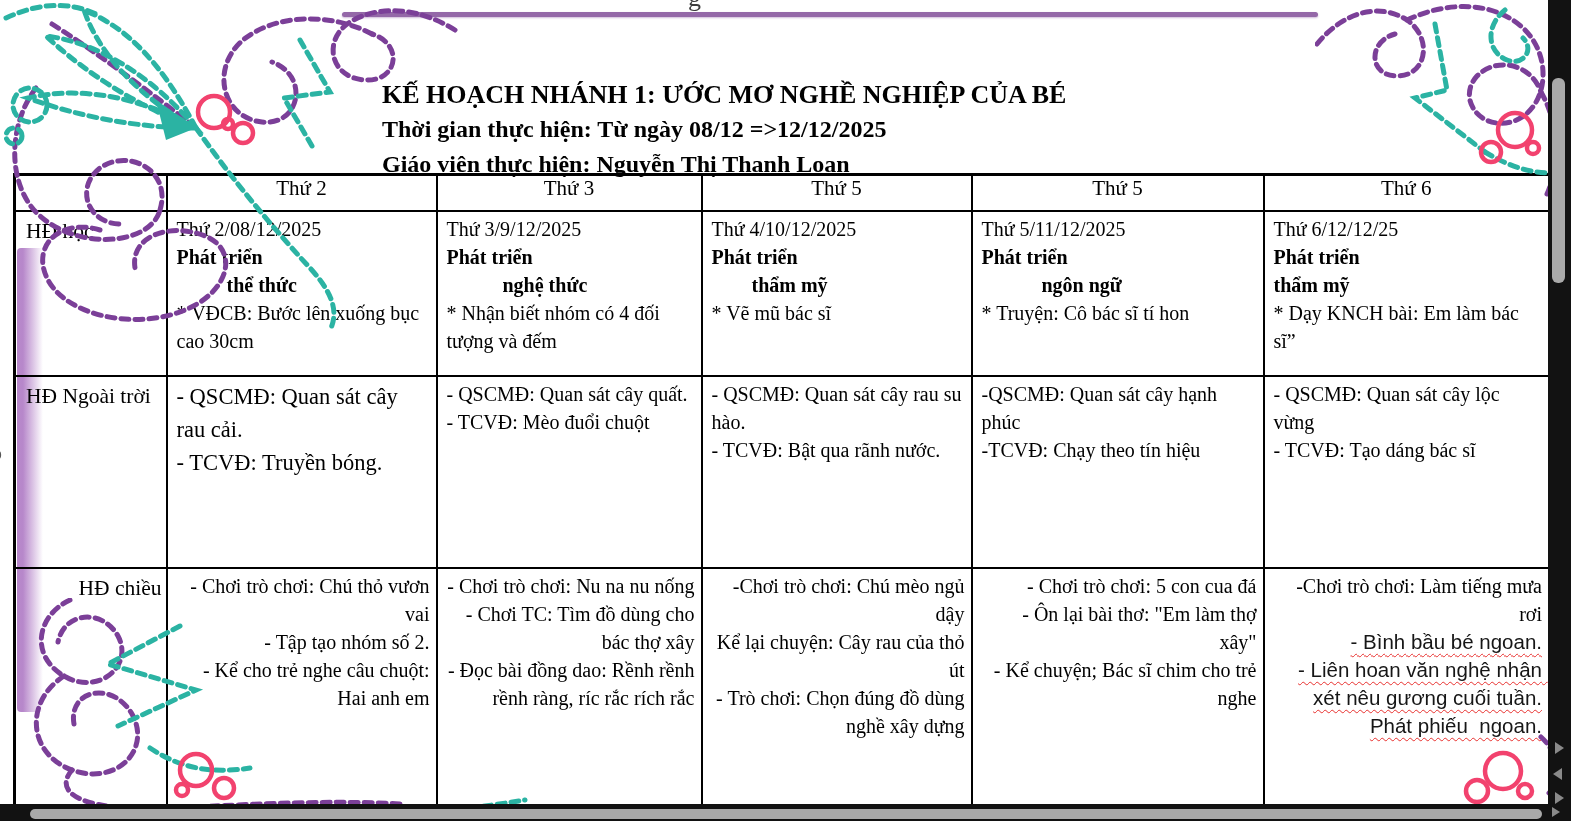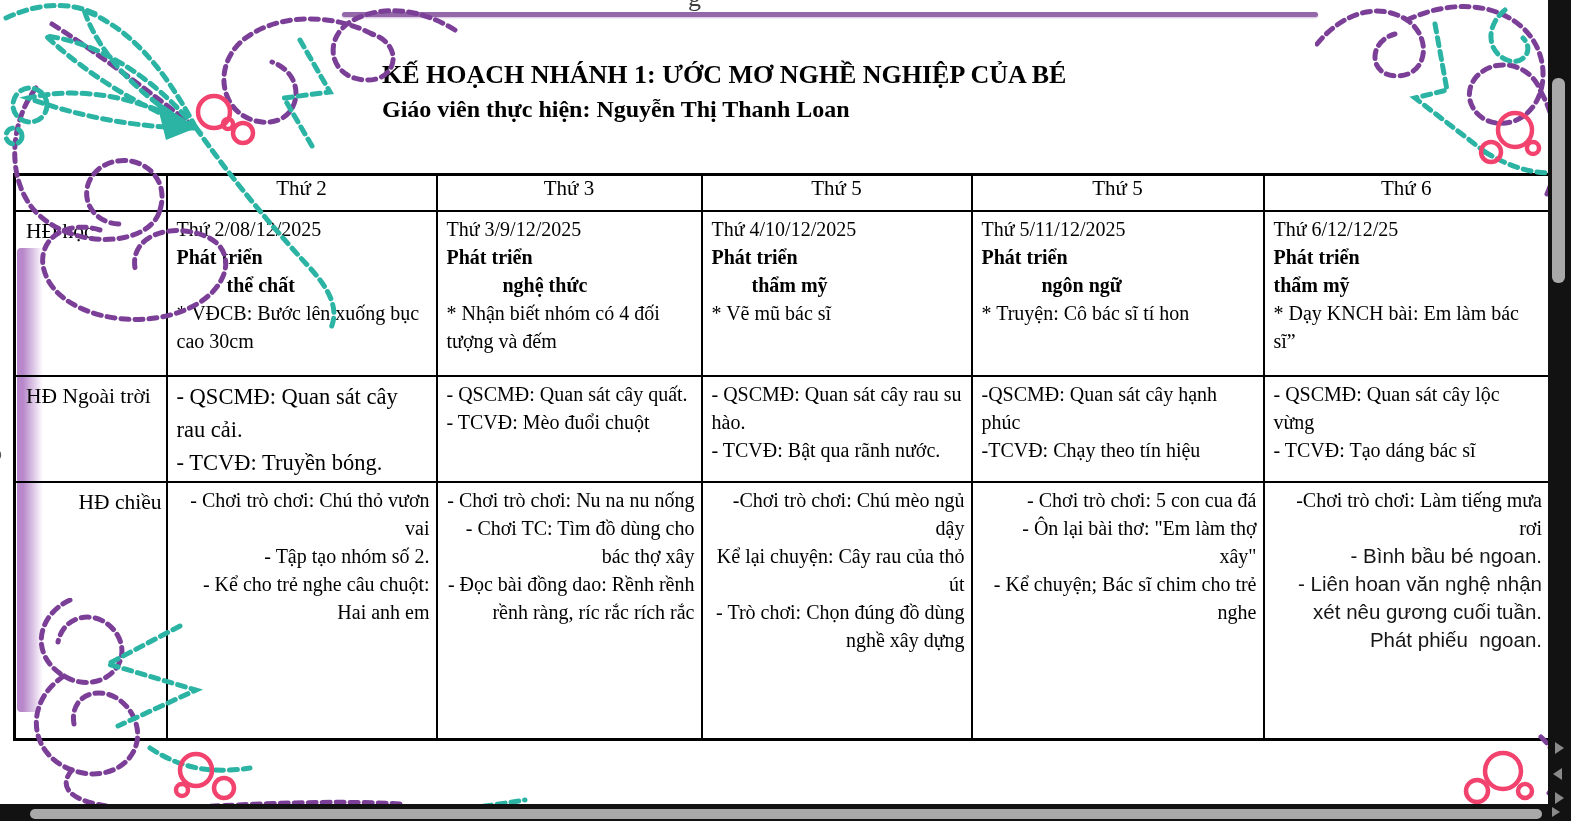--- a/index.html
+++ b/index.html
@@ -5,45 +5,46 @@
   html,body{margin:0;padding:0;}
   body{
     width:1571px;height:821px;overflow:hidden;position:relative;
     background:#ffffff;
     font-family:"Liberation Serif", serif;
     color:#000;
   }
   
   .title-block{position:absolute;left:382px;top:57px;z-index:1;}
   .title-line{font-weight:bold;line-height:35px;white-space:pre;}
-  .title-main{font-size:26px;}
+  .title-main{font-size:26px;margin-top:20px;}
   .title-sub{font-size:24px;}
 
   
   table.plan{
     position:absolute;left:13px;top:173px;z-index:1;
     border-collapse:collapse;table-layout:fixed;
     border:3px solid #000;
   }
   table.plan th, table.plan td{border:2px solid #000;vertical-align:top;}
   table.plan thead th{height:34px;font-weight:normal;font-size:21px;text-align:center;padding:0;}
   td.rowlabel{font-size:21.5px;padding:6px 4px 0 10px;line-height:27px;}
   td.cell{font-size:20px;padding:3px 6px 0 9px;}
   .ln{line-height:28px;white-space:pre-wrap;}
   .ln.b{font-weight:bold;}
   .ln.sans{font-family:"Liberation Sans", sans-serif;font-size:20.5px;color:#161616;}
   .ln.wavy{
+    text-decoration:underline;
     text-decoration-style:wavy;
     text-decoration-color:#e8312f;
     text-decoration-thickness:1.3px;
     text-underline-offset:4px;
   }
   td.big{font-size:22.5px;}
   td.big .ln{line-height:33px;}
-  tr.r0{height:165px;} tr.r1{height:106px;} tr.r2{height:257px;text-align:right;}
+  tr.r0{height:165px;} tr.r1{height:192px;} tr.r2{height:257px;text-align:right;}
 
   
   .decor{position:absolute;z-index:2;pointer-events:none;}
   .decor path,.decor circle{fill:none;stroke-width:5;stroke-linecap:round;}
   .decor .p{stroke:var(--purple);stroke-dasharray:8 6;}
   .decor .t{stroke:var(--teal);stroke-dasharray:8 6;}
   .decor .k{stroke:var(--pink);stroke-width:4.5;}
   .decor .tfill{fill:var(--teal);stroke:none;}
   .top-line{
     position:absolute;left:342px;top:12px;width:976px;height:5px;z-index:2;
@@ -125,20 +126,21 @@
 <svg class="decor" style="left:1421px;top:731px;" width="150" height="90" viewBox="0 0 150 90">
   <path class="p" d="M120,6 C138,22 142,48 128,62"></path>
   <path class="t" d="M30,82 C70,92 112,84 140,70"></path>
   <circle class="k" cx="82" cy="40" r="18"></circle>
   <circle class="k" cx="56" cy="60" r="11"></circle>
   <circle class="k" cx="104" cy="60" r="7"></circle>
 </svg>
 
 <div class="title-block">
   <div class="title-line title-main">KẾ HOẠCH NHÁNH 1: ƯỚC MƠ NGHỀ NGHIỆP CỦA BÉ</div>
+  <div class="title-line title-sub">Thời gian thực hiện: Từ ngày 08/12 =&gt;12/12/2025</div>
   <div class="title-line title-sub">Giáo viên thực hiện: Nguyễn Thị Thanh Loan</div>
 </div>
 
 <table class="plan">
   <colgroup>
     <col style="width:152px">
       <col style="width:270px">
       <col style="width:265px">
     <col style="width:270px">
       <col style="width:292px">
@@ -153,21 +155,21 @@
         <th>Thứ 5</th>
         <th>Thứ 6</th>
       </tr>
     </thead>
   <tbody id="tbl-body">
       <tr class="r0">
         <td class="rowlabel">HĐ học</td>
         <td class="cell">
           <div class="ln">Thứ 2/08/12/2025</div>
           <div class="ln b">Phát triển</div>
-          <div class="ln b" style="padding-left: 2.5em;">thể chất</div>
+          <div class="ln b" style="padding-left: 2.5em;">thể thức</div>
           <div class="ln">* VĐCB: Bước lên xuống bục cao 30cm</div>
         </td>
         <td class="cell">
           <div class="ln">Thứ 3/9/12/2025</div>
           <div class="ln b">Phát triển</div>
           <div class="ln b" style="padding-left: 2.8em;">nghệ thức</div>
           <div class="ln">* Nhận biết nhóm có 4 đối tượng và đếm</div>
         </td>
         <td class="cell">
           <div class="ln">Thứ 4/10/12/2025</div>

